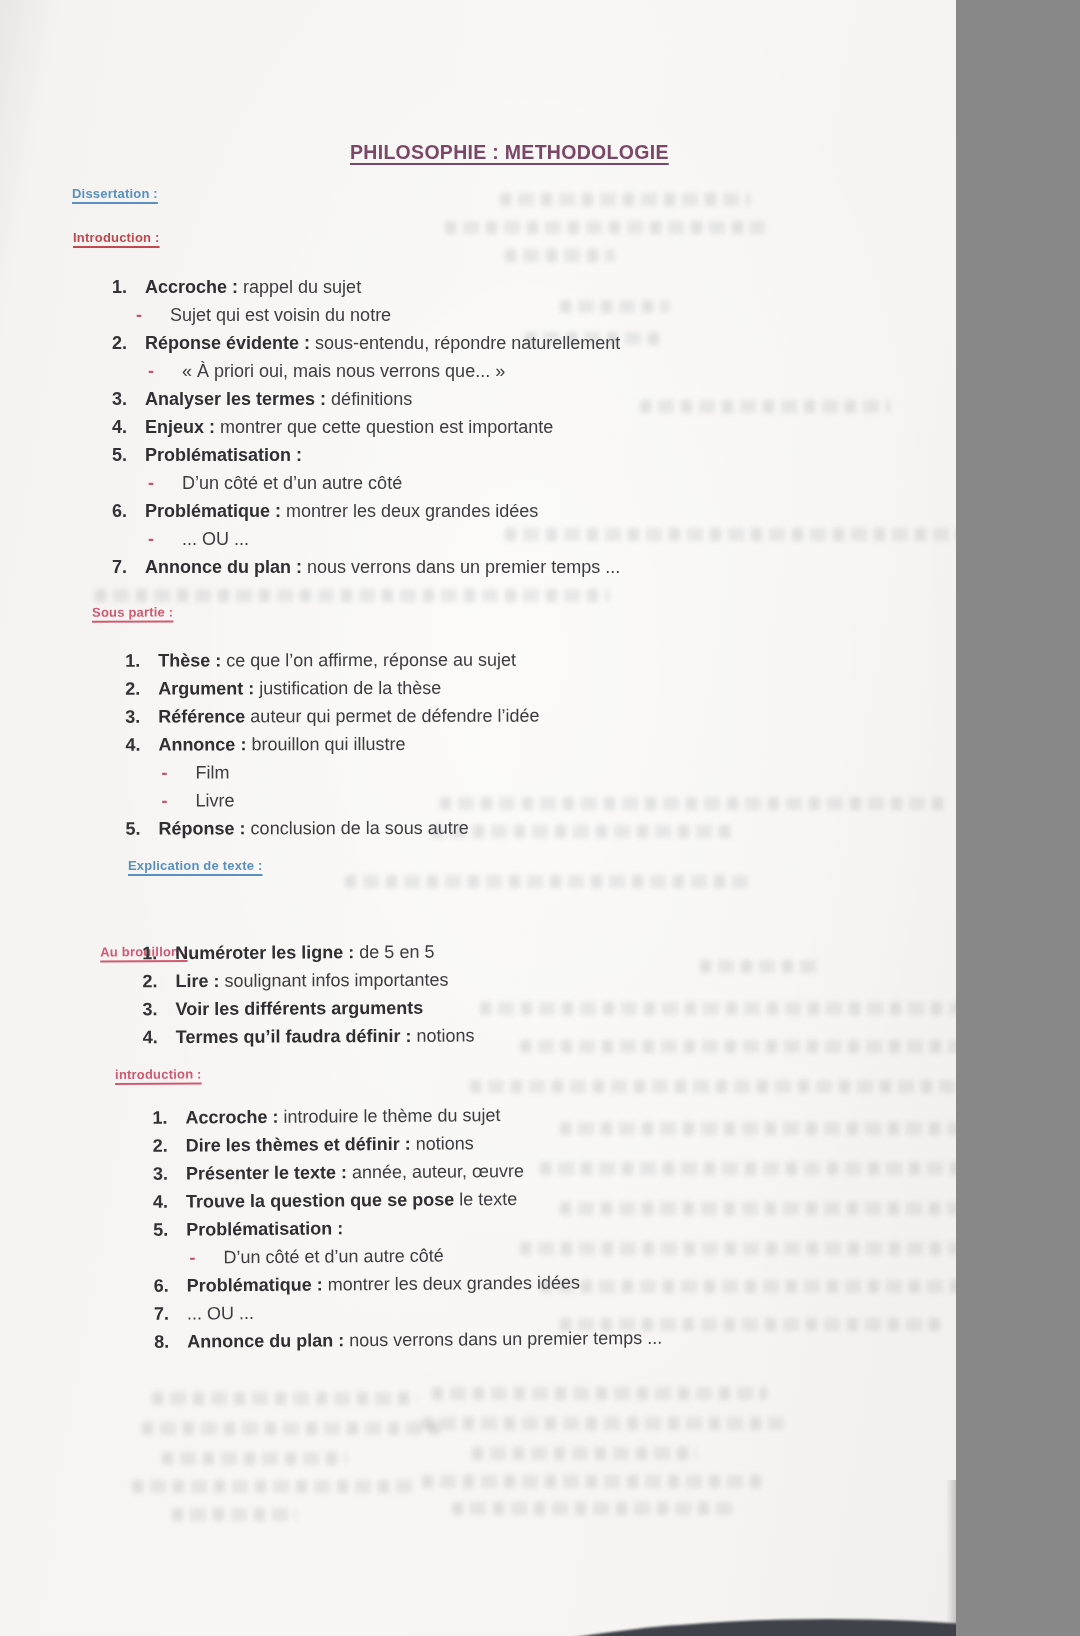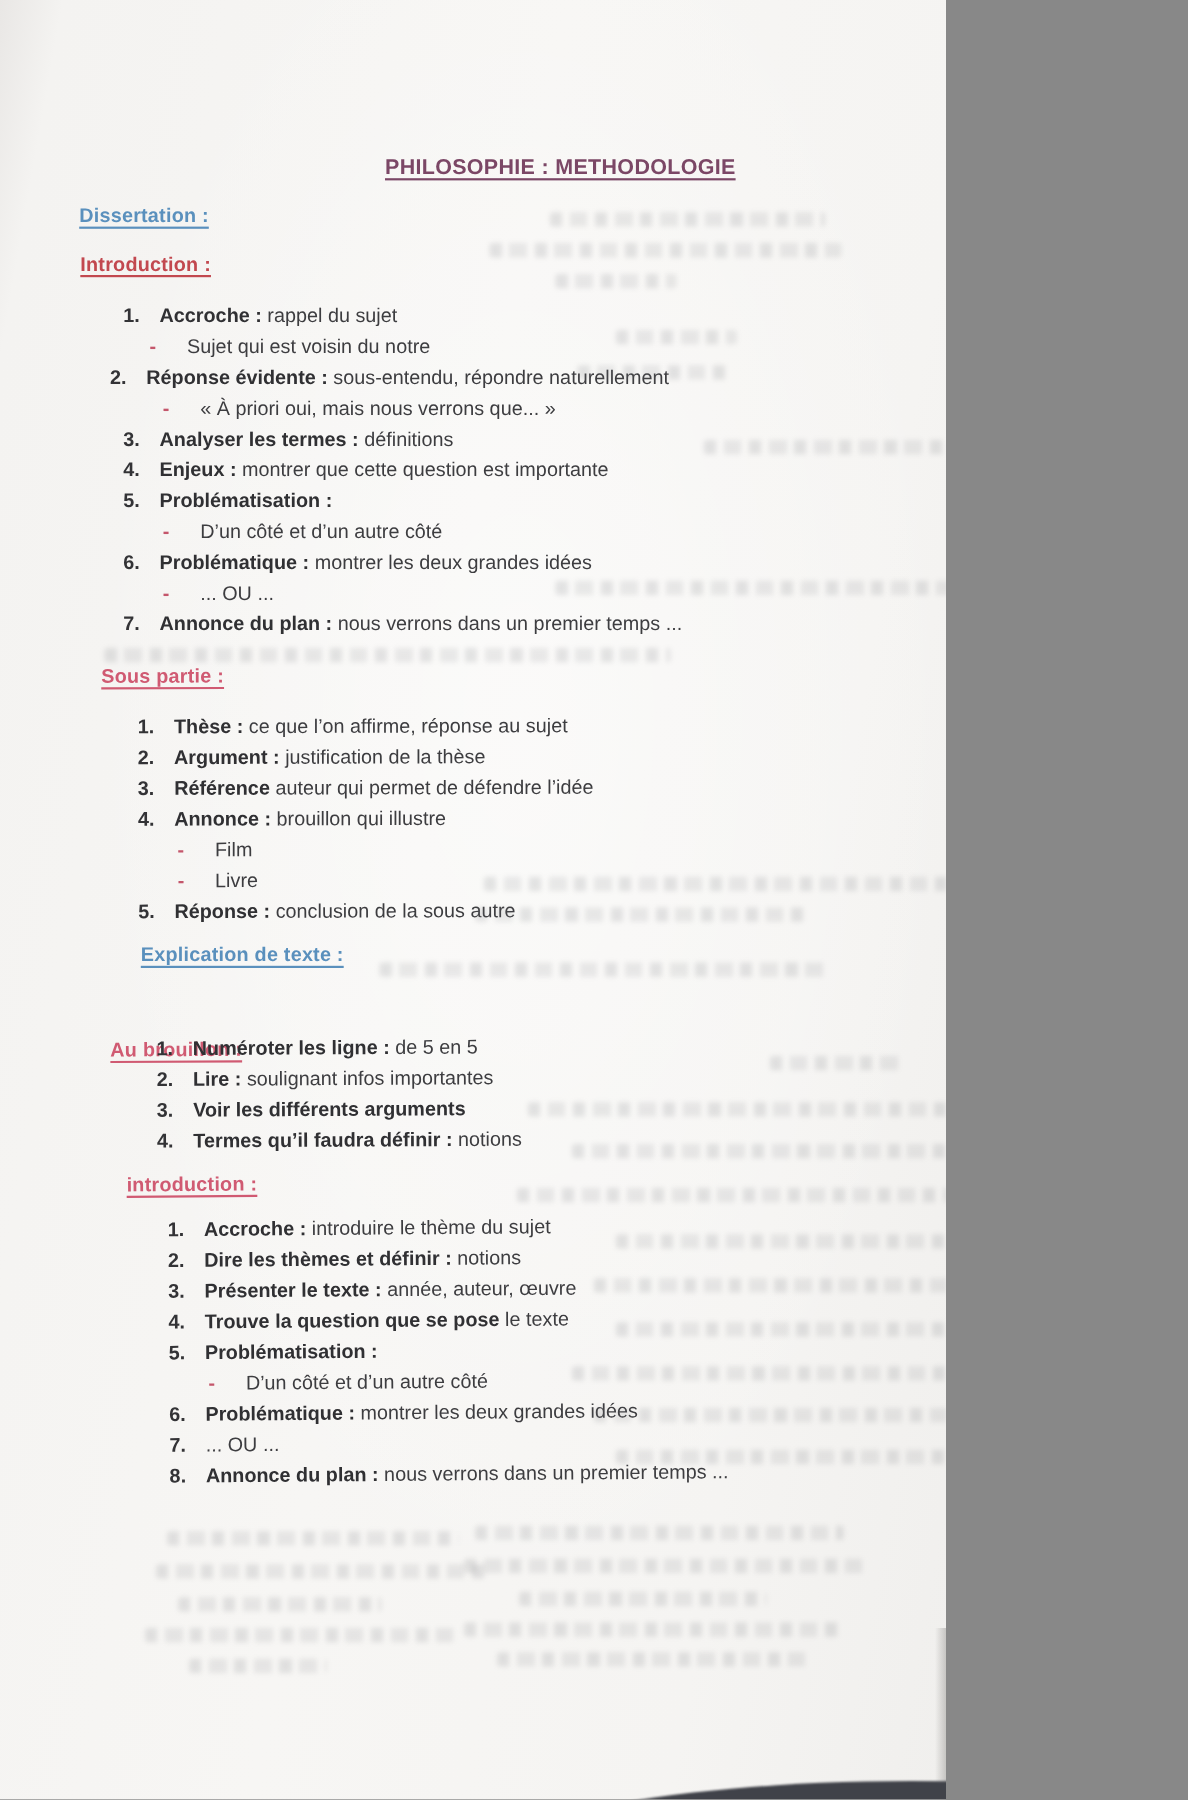--- a/index.html
+++ b/index.html
@@ -1,26 +1,26 @@
 <!DOCTYPE html>
 <html><head>
 <meta charset="utf-8">
 <style>
   html,body{margin:0;padding:0;background:#888;}
   #page{
-    position:relative;width:860px;height:1636px;overflow:hidden;
+    position:relative;width:956px;height:1636px;overflow:hidden;
     background:
       radial-gradient(ellipse at 55% 40%, rgba(255,255,255,.5) 0%, rgba(255,255,255,0) 60%),
       linear-gradient(100deg,#e9e7e5 0%,#f4f3f1 5%,#f7f6f4 45%,#f5f4f2 78%,#f0efed 100%);
     font-family:"Liberation Sans",sans-serif;
     color:#3a3a3d;
   }
   .section{position:absolute;left:0;width:1080px;transform-origin:left top;}
   .heading{
-    position:absolute;font-weight:bold;font-size:18px;letter-spacing:.2px;
+    position:absolute;font-weight:bold;font-size:13px;letter-spacing:.2px;
     text-decoration:underline;text-underline-offset:4px;text-decoration-thickness:1.5px;
     white-space:nowrap;
   }
   .h-blue{color:#5a90bd;}
   .h-red{color:#c2484f;}
   .h-pink{color:#d05a72;}
   .title{
     position:absolute;left:350px;top:141px;font-weight:bold;font-size:19.5px;
     letter-spacing:.3px;color:#7b4766;text-decoration:underline;
     text-underline-offset:4px;text-decoration-thickness:1.5px;white-space:nowrap;
@@ -51,21 +51,21 @@
 <div id="page">
   <div class="title">PHILOSOPHIE : METHODOLOGIE</div>
   <div id="doc">
       <div class="section" style="top: 186px;">
         <div class="heading h-blue" style="left: 72px; top: 0px;">Dissertation :</div>
       </div>
       <div class="section" style="top: 230px;">
         <div class="heading h-red" style="left: 73px; top: 0px;">Introduction :</div>
         <div class="line" style="left: 112px; top: 46px;"><span class="num">1.</span><span class="term">Accroche :</span><span class="rest"> rappel du sujet</span></div>
         <div class="line" style="left: 136px; top: 74px;"><span class="dash">-</span><span class="rest">Sujet qui est voisin du notre</span></div>
-        <div class="line" style="left: 100px; top: 102px;"><span class="num">2.</span><span class="term">Réponse évidente :</span><span class="rest"> sous-entendu, répondre naturellement</span></div>
+        <div class="line" style="left: 112px; top: 102px;"><span class="num">2.</span><span class="term">Réponse évidente :</span><span class="rest"> sous-entendu, répondre naturellement</span></div>
         <div class="line" style="left: 148px; top: 130px;"><span class="dash">-</span><span class="rest">« À priori oui, mais nous verrons que... »</span></div>
         <div class="line" style="left: 112px; top: 158px;"><span class="num">3.</span><span class="term">Analyser les termes :</span><span class="rest"> définitions</span></div>
         <div class="line" style="left: 112px; top: 186px;"><span class="num">4.</span><span class="term">Enjeux :</span><span class="rest"> montrer que cette question est importante</span></div>
         <div class="line" style="left: 112px; top: 214px;"><span class="num">5.</span><span class="term">Problématisation :</span></div>
         <div class="line" style="left: 148px; top: 242px;"><span class="dash">-</span><span class="rest">D’un côté et d’un autre côté</span></div>
         <div class="line" style="left: 112px; top: 270px;"><span class="num">6.</span><span class="term">Problématique :</span><span class="rest"> montrer les deux grandes idées</span></div>
         <div class="line" style="left: 148px; top: 298px;"><span class="dash">-</span><span class="rest">... OU ...</span></div>
         <div class="line" style="left: 112px; top: 326px;"><span class="num">7.</span><span class="term">Annonce du plan :</span><span class="rest"> nous verrons dans un premier temps ...</span></div>
       </div>
       <div class="section" style="top: 605px; transform: rotate(-0.15deg);">

